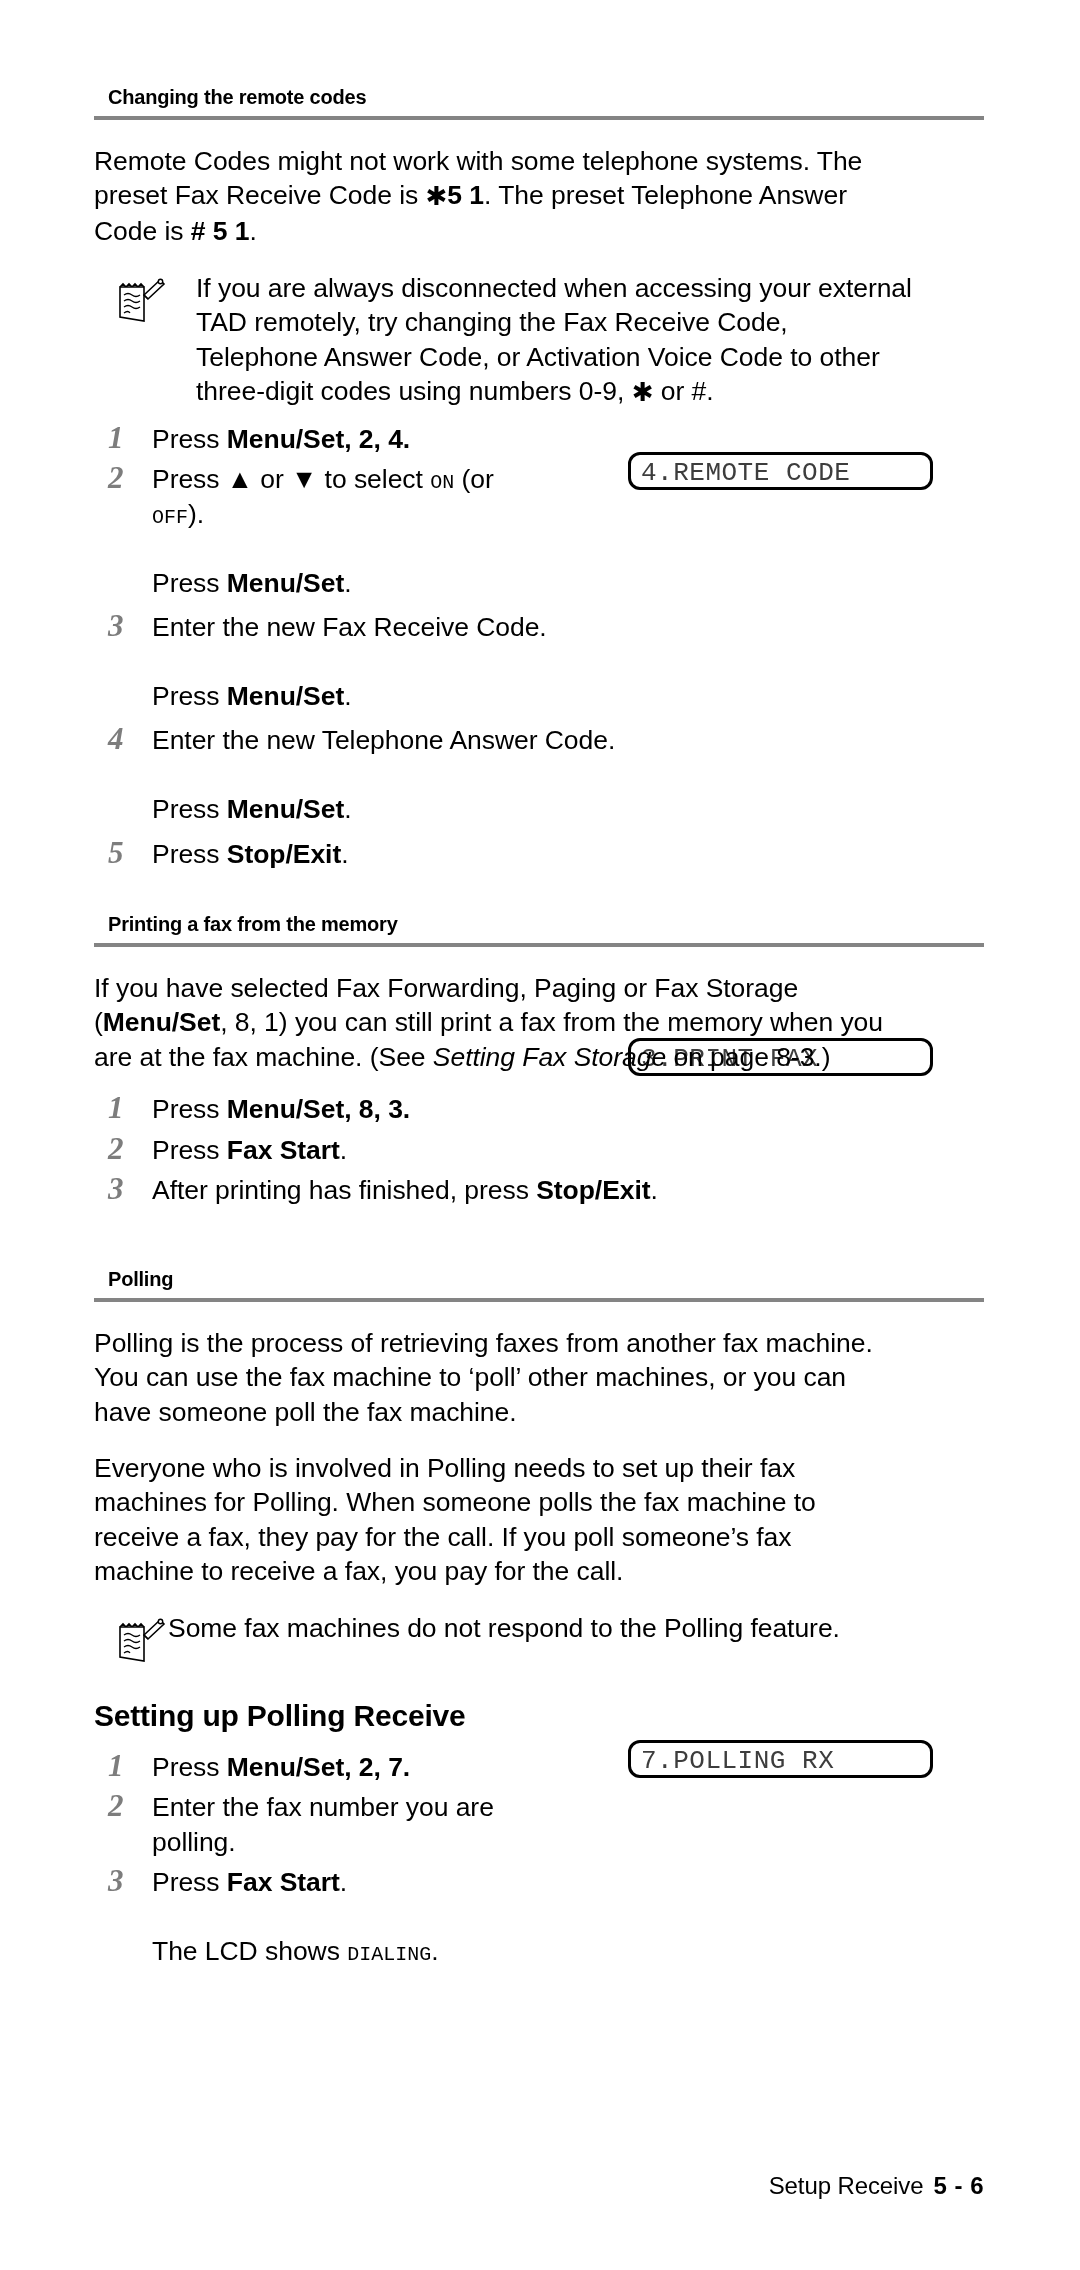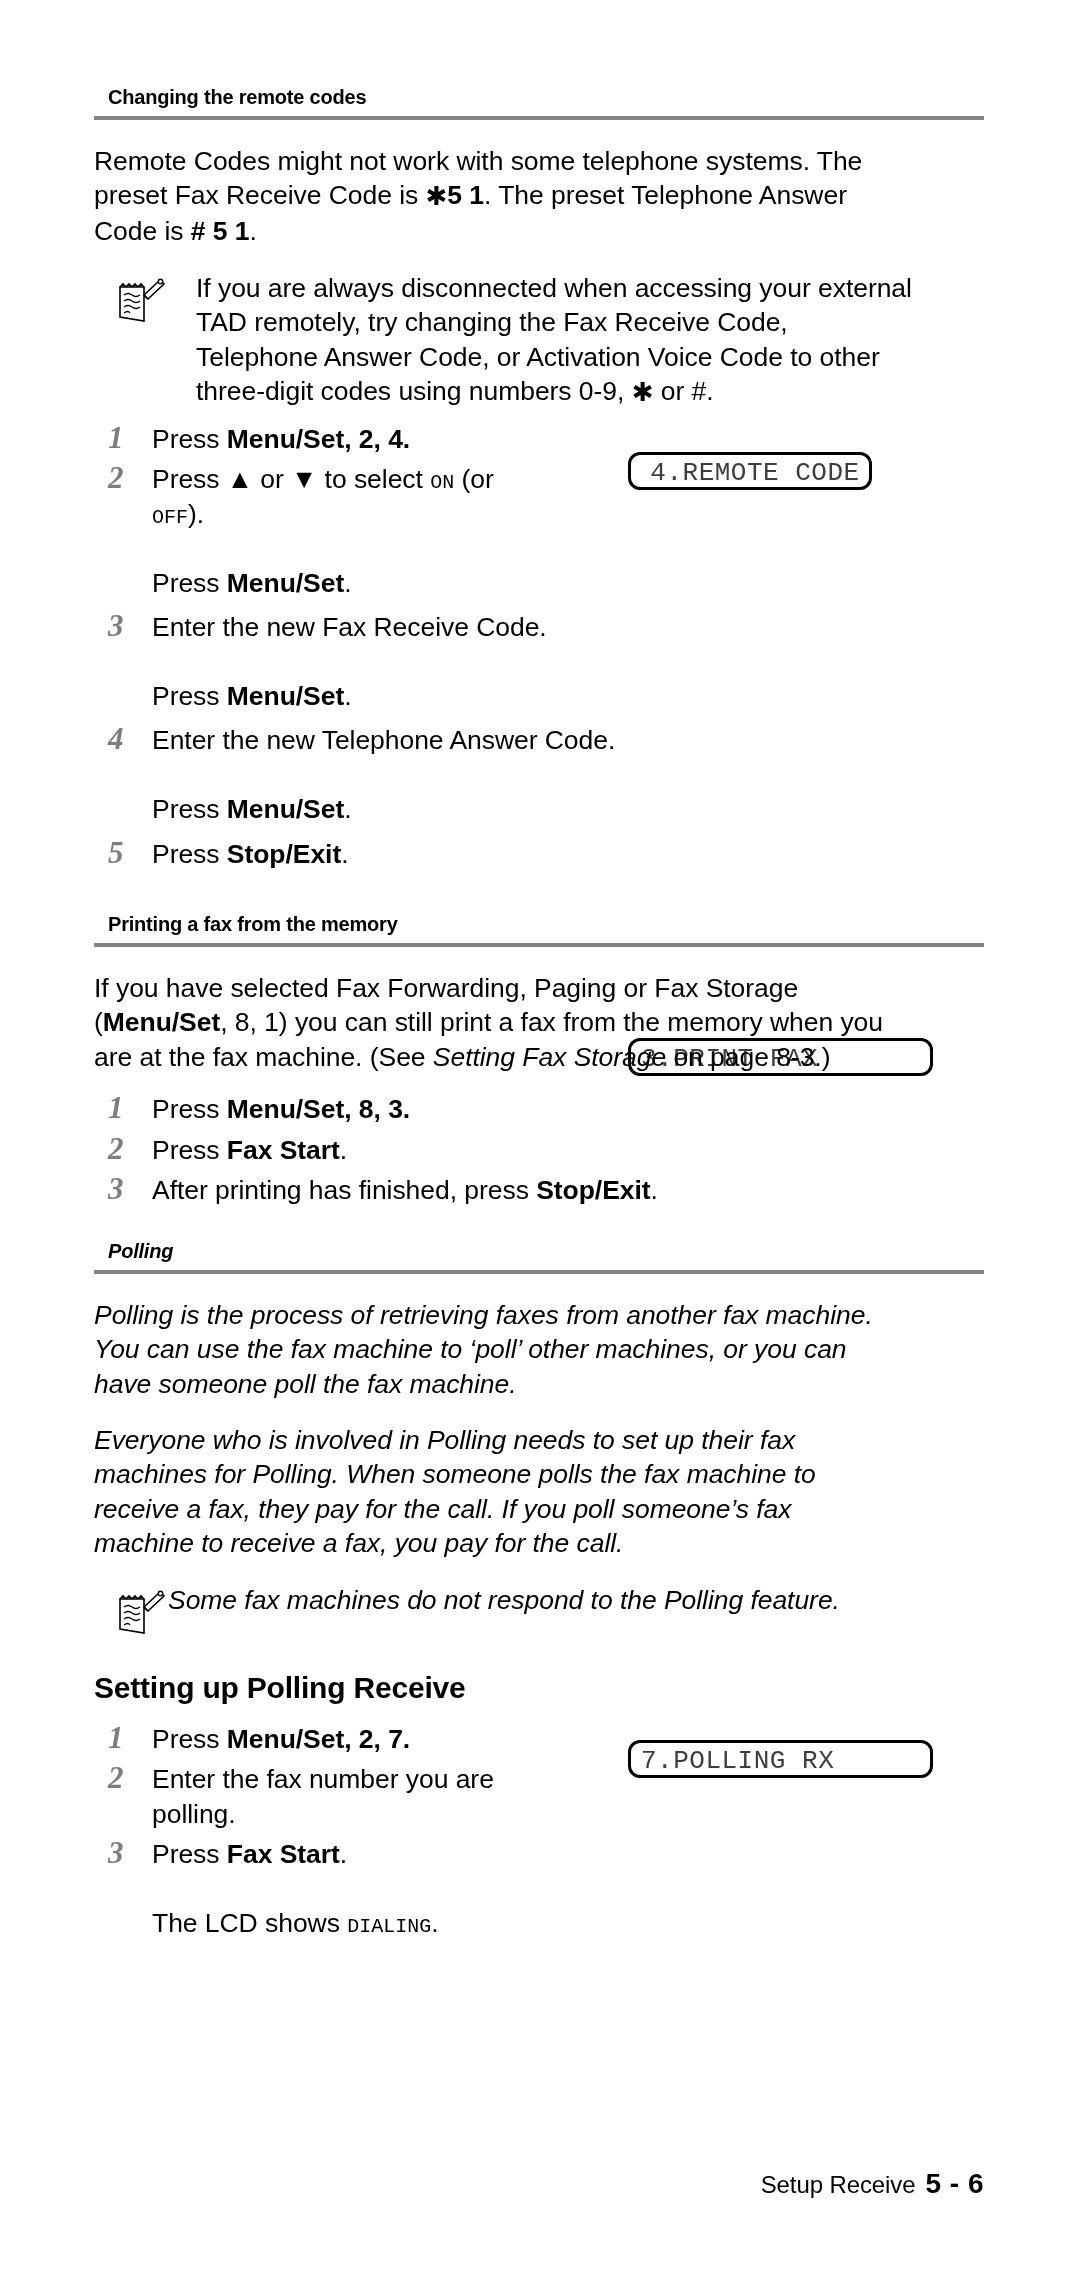--- a/index.html
+++ b/index.html
@@ -144,31 +144,31 @@
     bottom: 70px;
     display: flex;
     align-items: baseline;
     gap: 10px;
   }
   .footer-label {
     font-size: 24px;
     letter-spacing: -0.1px;
   }
   .footer-page {
-    font-size: 28px;
+    font-size: 24px;
     font-weight: bold;
     letter-spacing: 0.5px;
   }
 </style>
 </head>
 <body>
 
 <div class="page">
 
-  <div class="lcd" style="left:628px; top:452px; width:244px;text-align:center;">4.REMOTE CODE</div>
+  <div class="lcd" style="left:628px; top:452px; width:305px;">4.REMOTE CODE</div>
 
   <div class="lcd" style="left:628px; top:1038px; width:305px;">3.PRINT FAX</div>
 
   <div class="lcd" style="left:628px; top:1740px; width:305px;">7.POLLING RX</div>
 
   <div class="content">
 
     <div>
       <h2 class="h-sec">Changing the remote codes</h2>
       <div class="rule"></div>
@@ -273,21 +273,21 @@
         </div>
         <div class="step" style="margin-top:6px;">
           <div class="step-num">3</div>
           <div class="step-body">
             <span>After printing has finished, press </span><span class="b">Stop/Exit</span><span>.</span>
           </div>
         </div>
       </div>
     </div>
 
-    <div style="margin-top:32px;font-style:italic;">
+    <div style="margin-top:60px;">
       <h2 class="h-sec">Polling</h2>
       <div class="rule"></div>
 
       <p class="body" style="margin-top:24px;">
         <span>Polling is the process of retrieving faxes from another fax machine.</span><br>
         <span>You can use the fax machine to ‘poll’ other machines, or you can</span><br>
         <span>have someone poll the fax machine.</span>
       </p>
 
       <p class="body" style="margin-top:22px;">

